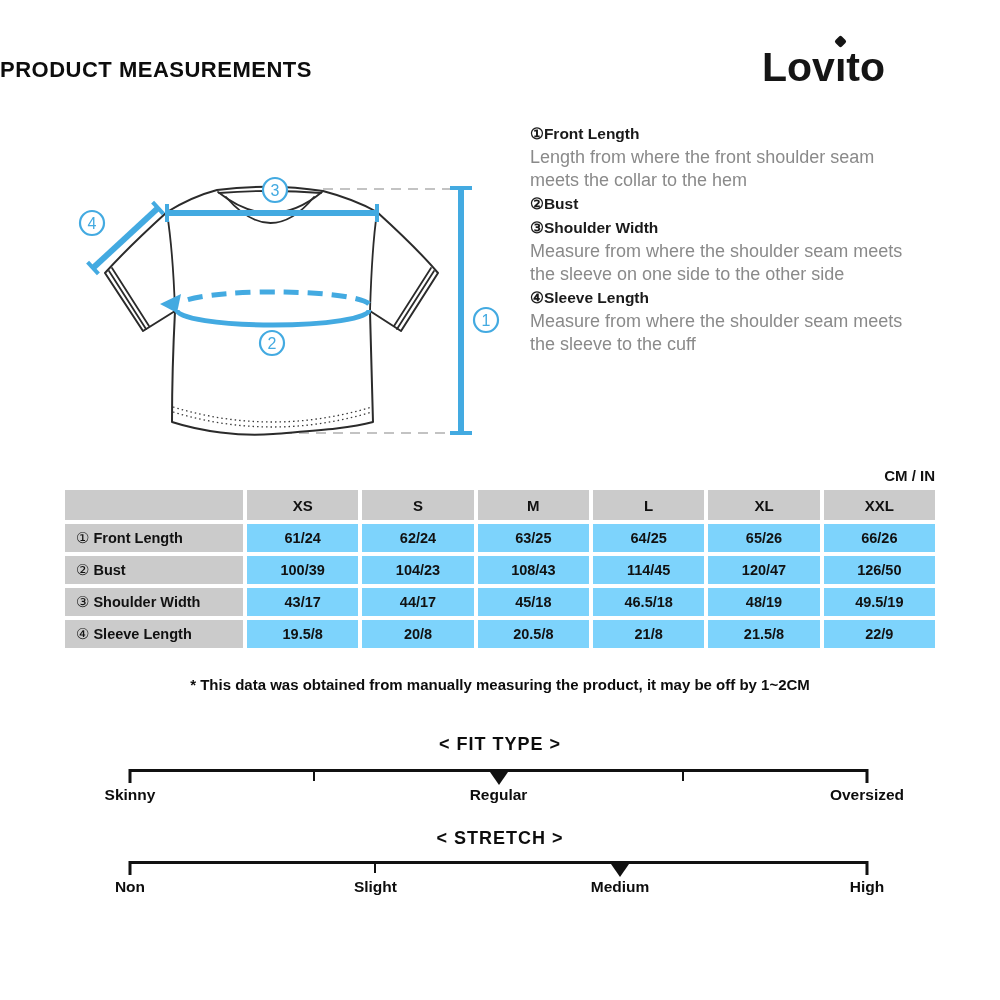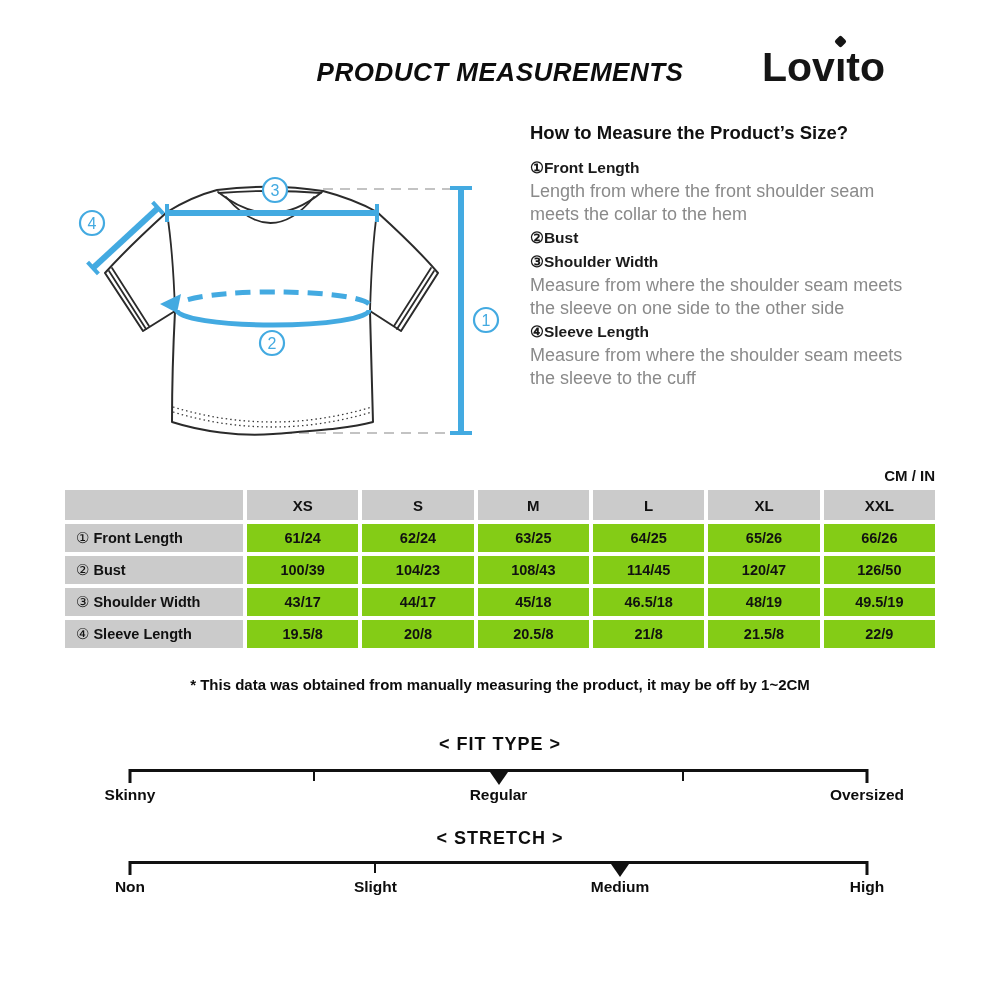--- a/index.html
+++ b/index.html
@@ -4,22 +4,22 @@
 <style>
   html,body{margin:0;padding:0;}
   body{
     width:1000px;height:1000px;position:relative;background:#ffffff;
     font-family:"Liberation Sans", sans-serif;color:#111;overflow:hidden;
   }
   .abs{position:absolute;}
 
   
   .page-title{
-    left:0;top:57px;width:1000px;text-align:center;
-    font-size:26px;font-weight:800;letter-spacing:.5px;color:#0d0d0d;font-style:italic;
+    left:0;top:57px;width:1000px;text-align:left;
+    font-size:22px;font-weight:800;letter-spacing:.5px;color:#0d0d0d;
   }
   .brand{left:762px;top:44px;font-size:41px;font-weight:800;letter-spacing:0;color:#151515;}
   .brand .i{position:relative;}
   .brand .tittle{
     position:absolute;top:-7px;left:50%;margin-left:-4.5px;width:9px;height:9px;
     background:#151515;border-radius:2px;transform:rotate(45deg);
   }
 
   
   .howto{left:530px;top:122px;width:402px;}
@@ -39,21 +39,21 @@
   .size-table .hcell{
     background:#cbcbcb;height:30px;display:flex;align-items:center;justify-content:center;
     font-size:15px;font-weight:700;
   }
   .size-table .lcell{
     background:#cbcbcb;height:28px;display:flex;align-items:center;
     padding-left:11px;font-size:14.5px;font-weight:700;box-sizing:border-box;
   }
   .size-table .lcell .cnum{margin-right:4px;font-weight:400;font-size:15px;}
   .size-table .dcell{
-    background:#84cc16;height:28px;display:flex;align-items:center;justify-content:center;
+    background:#7dd3fc;height:28px;display:flex;align-items:center;justify-content:center;
     font-size:14.5px;font-weight:700;
   }
 
   
   .note{left:0;top:676px;width:1000px;text-align:center;font-size:15px;font-weight:700;color:#0d0d0d;}
 
   
   .slider-title{left:0;width:1000px;text-align:center;font-size:18px;font-weight:800;letter-spacing:1px;color:#0d0d0d;}
   .scale{left:130px;width:737px;height:3px;background:#111;}
   .tick{position:absolute;top:0;width:2px;height:12px;background:#111;transform:translateX(-50%);}
@@ -143,21 +143,20 @@
       <text x="32" y="78.5">4</text>
       <circle cx="212" cy="193" r="12" fill="#ffffff" stroke="#43aae1" stroke-width="2.2"></circle>
       <text x="212" y="198.5">2</text>
       <circle cx="426" cy="170" r="12" fill="#ffffff" stroke="#43aae1" stroke-width="2.2"></circle>
       <text x="426" y="175.5">1</text>
     </g>
   </g>
 </svg>
 
 <div class="abs howto">
-  <h2>How to Measure the Product’s Size?</h2>
 
   <div class="ht-item">
     <div class="ht-title"><span>①</span><span>Front Length</span></div>
     <div class="ht-desc">Length from where the front shoulder seam meets the collar to the hem</div>
   </div>
   <div class="ht-item">
     <div class="ht-title"><span>②</span><span>Bust</span></div>
   </div>
   <div class="ht-item">
     <div class="ht-title"><span>③</span><span>Shoulder Width</span></div>

